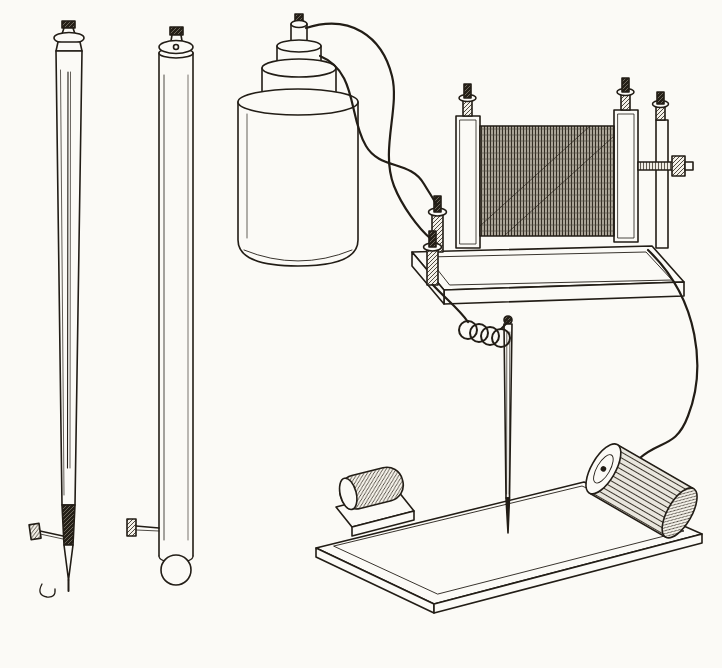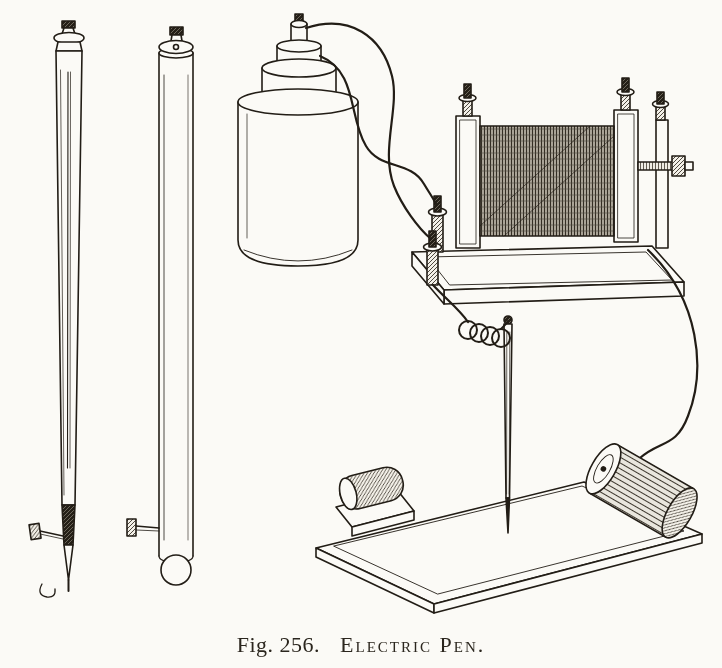--- a/index.html
+++ b/index.html
@@ -191,17 +191,13 @@
           <circle cx="468" cy="330" r="9"></circle>
           <circle cx="479" cy="333" r="9"></circle>
           <circle cx="490" cy="336" r="9"></circle>
           <circle cx="501" cy="338" r="9"></circle>
           <path d="M501,329 C505,325 507,323 508,321"></path>
         </g>
       </g>
     </svg>
   </div>
 
-  <figcaption>
-    <span class="caption-label">Fig. 256.</span>
-    <span class="caption-title">Electric Pen.</span>
-  </figcaption>
 </figure>
 
 </body></html>

